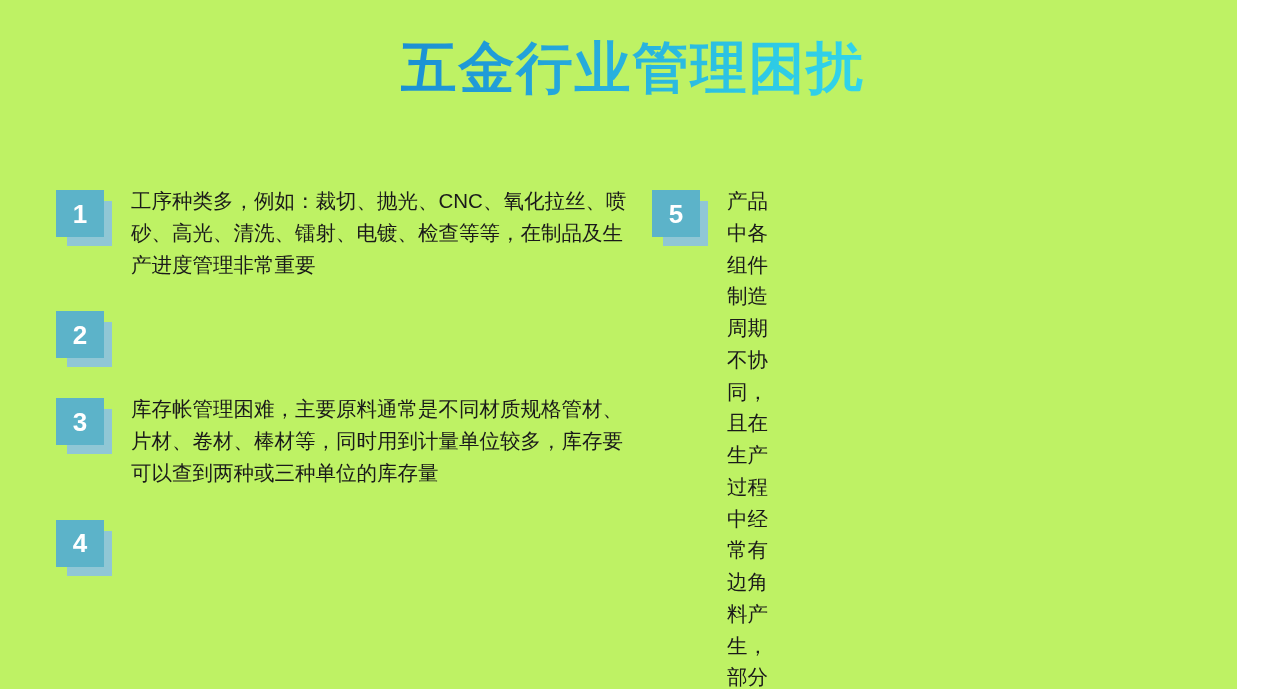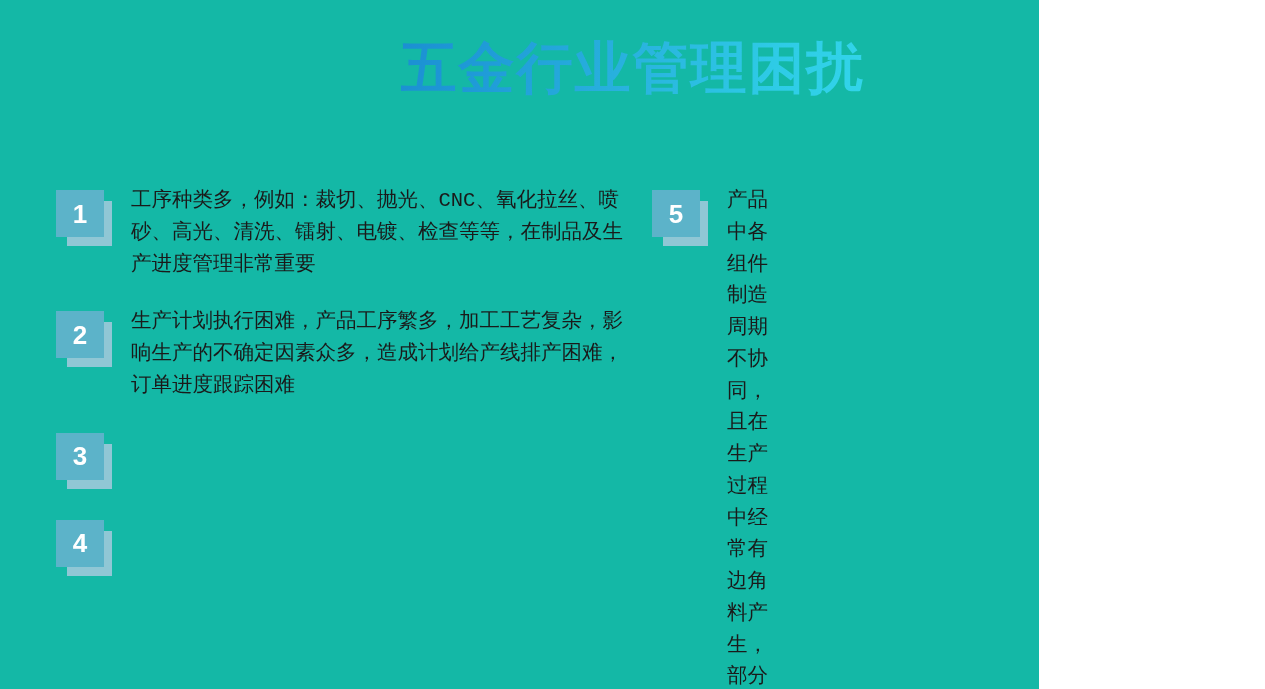--- a/index.html
+++ b/index.html
@@ -11,23 +11,23 @@
   body {
     width: 1265px;
     height: 689px;
     overflow: hidden;
     font-family: "Liberation Sans", "DejaVu Sans", sans-serif;
     -webkit-font-smoothing: antialiased;
   }
 
   .slide {
     position: relative;
-    width: 1039px;
+    width: 1237px;
     height: 689px;
-    background: #14b8a6;
+    background: #bef264;
     box-sizing: border-box;
   }
 
   
   .title-wrap {
     position: absolute;
     top: 36px;
     left: 0;
     width: 1265px;
     text-align: center;
@@ -110,21 +110,21 @@
     font-family: "Liberation Sans", "DejaVu Sans", sans-serif;
   }
 
   
   .item-text {
     flex: 1 1 auto;
     font-size: 20.5px;
     line-height: 1.55;
     color: #1a1a1a;
     letter-spacing: 0px;
-    font-family: Liberation Mono, monospace;
+    font-family: Liberation Sans, sans-serif;
     max-width: 500px;
   }
 </style>
 </head>
 <body>
 
 <div class="slide">
 
   <div class="title-wrap">
     <h1 class="slide-title">五金行业管理困扰</h1>
@@ -144,30 +144,30 @@
         <div class="item-text">工序种类多，例如：裁切、抛光、CNC、氧化拉丝、喷砂、高光、清洗、镭射、电镀、检查等等，在制品及生产进度管理非常重要</div>
       </div>
 
       <div class="item">
         <div class="badge">
           <div class="sq-back"></div>
           <div class="sq-front">
             <span class="num">2</span>
           </div>
         </div>
-        <div class="item-text">生产计划执行困难，产品工序繁多，加工工艺复杂，影响生产的不确定因素众多，造成计划给产线排产困难，订单进度跟踪困难</div>
       </div>
 
       <div class="item">
         <div class="badge">
           <div class="sq-back"></div>
           <div class="sq-front">
             <span class="num">3</span>
           </div>
         </div>
+        <div class="item-text">库存帐管理困难，主要原料通常是不同材质规格管材、片材、卷材、棒材等，同时用到计量单位较多，库存要可以查到两种或三种单位的库存量</div>
       </div>
 
       <div class="item">
         <div class="badge">
           <div class="sq-back"></div>
           <div class="sq-front">
             <span class="num">4</span>
           </div>
         </div>
       </div>

